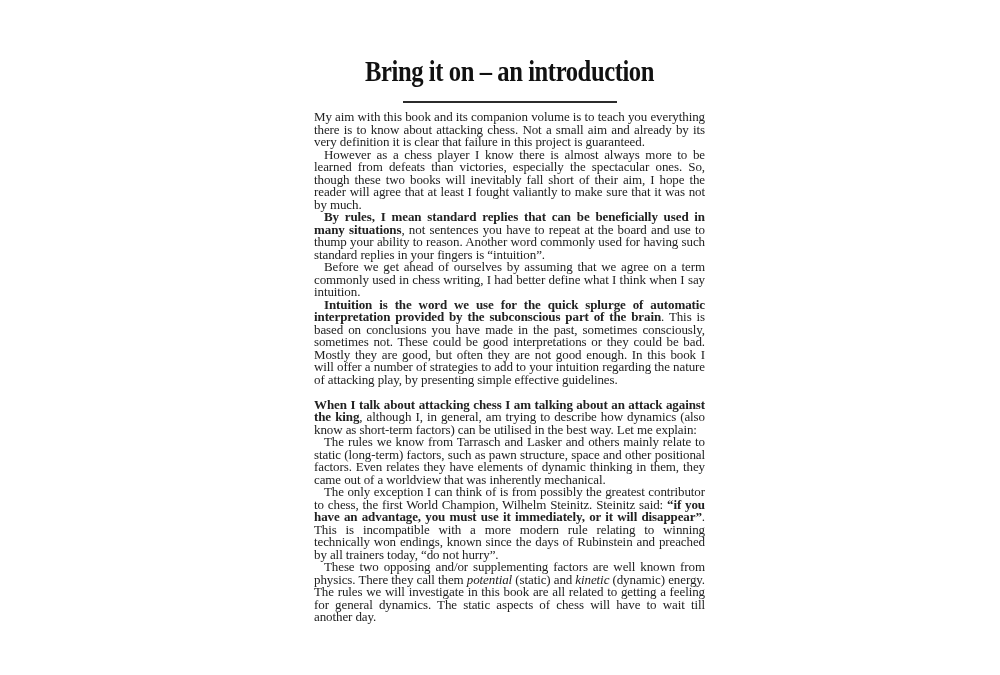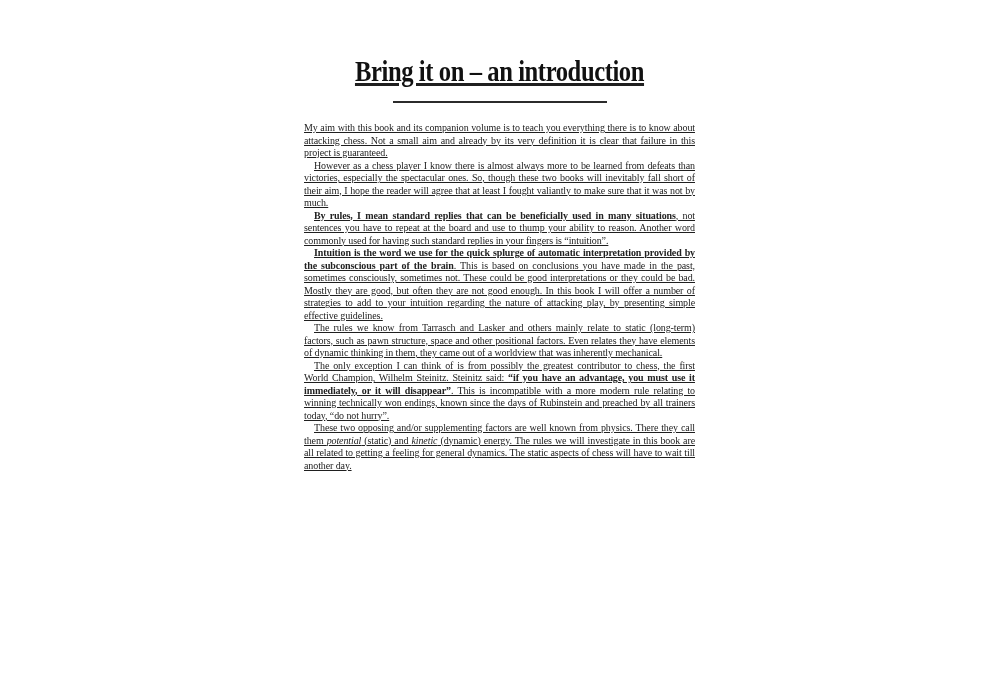--- a/index.html
+++ b/index.html
@@ -10,24 +10,23 @@
   body {
     width: 1000px;
     height: 675px;
     position: relative;
     font-family: "Liberation Serif", serif;
     color: #1f1f1f;
     overflow: hidden;
   }
   .page {
     position: absolute;
-    left: 304px;
+    left: 314px;
     top: 0;
     width: 391px;
-    text-decoration: underline;
   }
   h1.chapter-title {
     margin: 54px 0 0 0;
     padding: 0;
     font-family: "Liberation Serif", serif;
     font-weight: bold;
     font-size: 30px;
     line-height: 33px;
     text-align: center;
     color: #111111;
@@ -36,22 +35,22 @@
     transform-origin: 50% 50%;
     letter-spacing: -0.5px;
   }
   .rule {
     width: 214px;
     height: 2px;
     background: #2b2b2b;
     margin: 14px auto 0 auto;
   }
   .body-text {
-    margin-top: 19px;
-    font-size: 10px;
+    margin-top: 8px;
+    font-size: 13px;
     line-height: 12.5px;
     letter-spacing: -0.1px;
     text-align: justify;
     color: #222222;
   }
   .para {
     margin: 0;
     padding: 0;
   }
   .para.indent {
@@ -66,18 +65,20 @@
 </head>
 <body>
 
 <div class="page">
   <h1 class="chapter-title">Bring it on – an introduction</h1>
   <div class="rule"></div>
   <div class="body-text">
     <p class="para"><span>My aim with this book and its companion volume is to teach you everything there is to know about attacking chess. Not a small aim and already by its very definition it is clear that failure in this project is guaranteed.</span></p>
     <p class="para indent"><span>However as a chess player I know there is almost always more to be learned from defeats than victories, especially the spectacular ones. So, though these two books will inevitably fall short of their aim, I hope the reader will agree that at least I fought valiantly to make sure that it was not by much.</span></p>
     <p class="para indent"><span class="bold">By rules, I mean standard replies that can be beneficially used in many situations</span><span>, not sentences you have to repeat at the board and use to thump your ability to reason. Another word commonly used for having such standard replies in your fingers is “intuition”.</span></p>
+    <p class="para indent"><span>Before we get ahead of ourselves by assuming that we agree on a term commonly used in chess writing, I had better define what I think when I say intuition.</span></p>
     <p class="para indent"><span class="bold">Intuition is the word we use for the quick splurge of automatic interpretation provided by the subconscious part of the brain</span><span>. This is based on conclusions you have made in the past, sometimes consciously, sometimes not. These could be good interpretations or they could be bad. Mostly they are good, but often they are not good enough. In this book I will offer a number of strategies to add to your intuition regarding the nature of attacking play, by presenting simple effective guidelines.</span></p>
+    <p class="para gap"><span class="bold">When I talk about attacking chess I am talking about an attack against the king</span><span>, although I, in general, am trying to describe how dynamics (also know as short-term factors) can be utilised in the best way. Let me explain:</span></p>
     <p class="para indent"><span>The rules we know from Tarrasch and Lasker and others mainly relate to static (long-term) factors, such as pawn structure, space and other positional factors. Even relates they have elements of dynamic thinking in them, they came out of a worldview that was inherently mechanical.</span></p>
     <p class="para indent"><span>The only exception I can think of is from possibly the greatest contributor to chess, the first World Champion, Wilhelm Steinitz. Steinitz said: </span><span class="bold">“if you have an advantage, you must use it immediately, or it will disappear”</span><span>. This is incompatible with a more modern rule relating to winning technically won endings, known since the days of Rubinstein and preached by all trainers today, “do not hurry”.</span></p>
     <p class="para indent"><span>These two opposing and/or supplementing factors are well known from physics. There they call them </span><span class="italic">potential</span><span> (static) and </span><span class="italic">kinetic</span><span> (dynamic) energy. The rules we will investigate in this book are all related to getting a feeling for general dynamics. The static aspects of chess will have to wait till another day.</span></p>
   </div>
 </div>
 
 </body></html>

